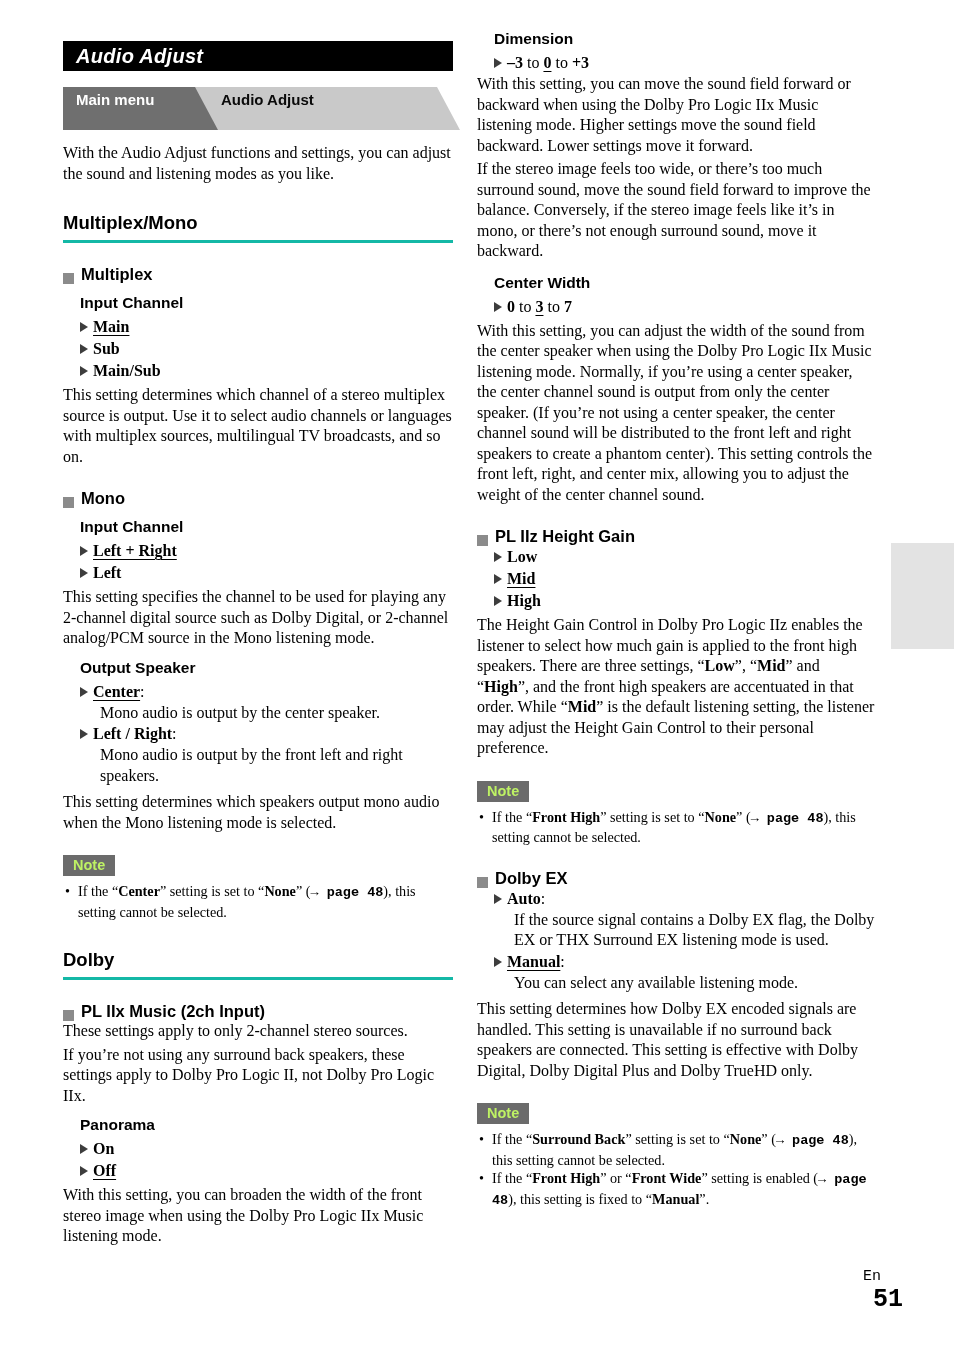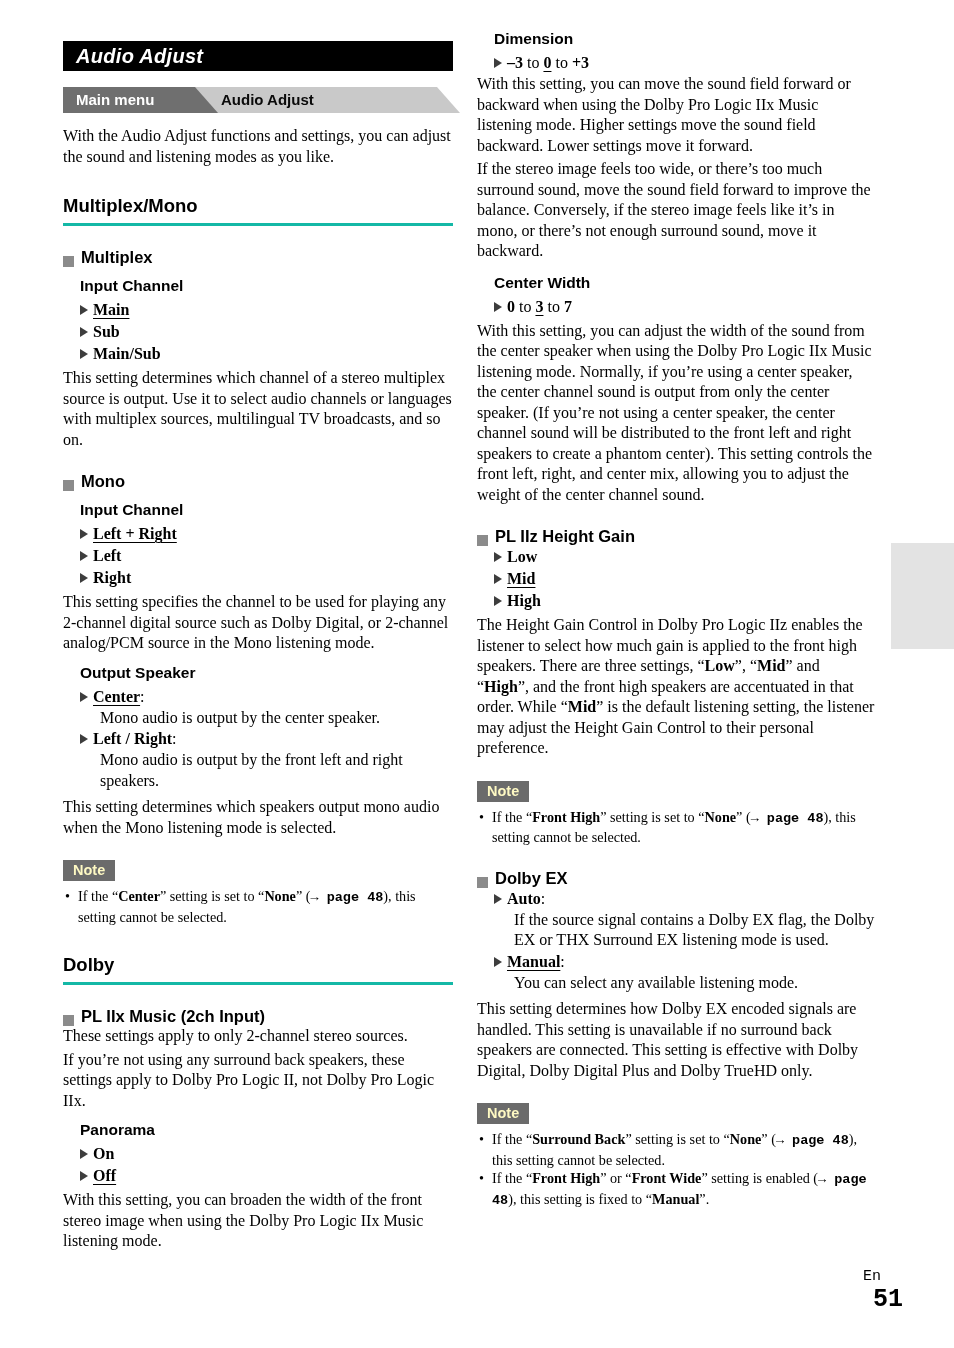--- a/index.html
+++ b/index.html
@@ -13,21 +13,21 @@
   .col-right{left:477px;top:30px;width:398px;}
 
   
   .title-bar{
     height:30px;background:#000;color:#fff;
     font-family:"Liberation Sans", sans-serif;font-weight:bold;font-style:italic;
     font-size:20px;line-height:30px;padding-left:13px;letter-spacing:.3px;
   }
 
   
-  .breadcrumb{position:relative;margin-top:16px;height:26px;width:397px;
+  .breadcrumb{position:relative;margin-top:16px;height:43px;width:397px;
     font-family:"Liberation Sans", sans-serif;font-weight:bold;font-size:15px;}
   .bc-light{position:absolute;inset:0;background:#c9c9c9;
     clip-path:polygon(0 0,374px 0,397px 100%,0 100%);}
   .bc-dark{position:absolute;inset:0;background:#6f6f6f;
     clip-path:polygon(0 0,132px 0,155px 100%,0 100%);}
   .bc-label-dark{position:absolute;left:13px;top:0;line-height:26px;color:#fff;z-index:2;}
   .bc-label-light{position:absolute;left:158px;top:0;line-height:26px;color:#0a0a0a;z-index:2;}
 
   
   .body{font-size:16px;line-height:20.5px;margin:3px 0 8px 0;}
@@ -42,21 +42,21 @@
       margin:10px 0 4px 17px;}
   .opt{margin-left:17px;display:flex;align-items:center;font-size:16px;line-height:22px;text-align:center;}
   .tri{width:0;height:0;border-left:8px solid #3d3d3d;border-top:5px solid transparent;
       border-bottom:5px solid transparent;margin-right:5px;flex:none;}
   .opt-desc{margin-left:37px;font-size:16px;line-height:20.5px;}
   .seg-b{font-weight:bold;}
   .seg-u{text-decoration:underline;text-underline-offset:3px;}
   .seg-s{font-family:Liberation Mono, monospace;font-size:.95em;}
 
   
-  .note-label{display:inline-block;background:#6b6b6b;color:#fef9c3;
+  .note-label{display:inline-block;background:#6b6b6b;color:#bef264;
       font-family:"Liberation Sans", sans-serif;font-weight:bold;font-size:14.5px;
       line-height:21px;padding:0 10px;margin-top:14px;}
   .note-items{margin-top:6px;}
   .note-item{font-size:14.2px;line-height:18.6px;padding-left:15px;position:relative;}
   .note-item::before{content:"•";position:absolute;left:2px;}
 
   
   .side-tab{position:absolute;left:891px;top:543px;width:63px;height:106px;background:#e3e3e3;}
   .footer{position:absolute;right:51px;top:1268px;text-align:center;
       font-family:Liberation Mono, monospace;}
@@ -108,24 +108,20 @@
   </div>
   <div class="h4">Input Channel</div>
   <div class="opt">
       <span class="tri"></span>
       <span><span class="seg-b seg-u">Left + Right</span></span>
     </div>
   <div class="opt">
       <span class="tri"></span>
       <span><span class="seg-b">Left</span></span>
     </div>
-  <div class="opt">
-      <span class="tri"></span>
-      <span><span class="seg-b">Right</span></span>
-    </div>
   <p class="body">This setting specifies the channel to be used for playing any 2-channel digital source such as Dolby Digital, or 2-channel analog/PCM source in the Mono listening mode.</p>
 
   <div class="h4">Output Speaker</div>
   <div class="opt">
       <span class="tri"></span>
       <span><span class="seg-b seg-u">Center</span><span>:</span></span>
     </div>
   <div class="opt-desc">Mono audio is output by the center speaker.</div>
   <div class="opt">
       <span class="tri"></span>

